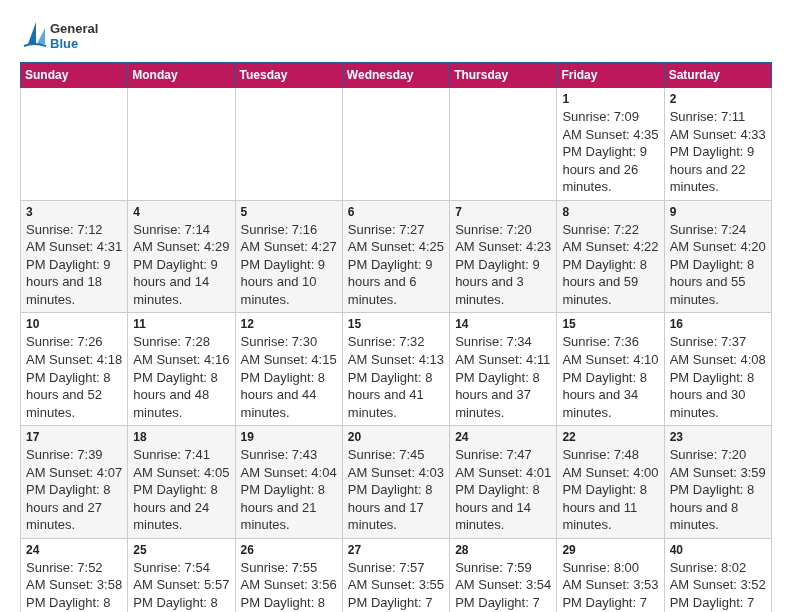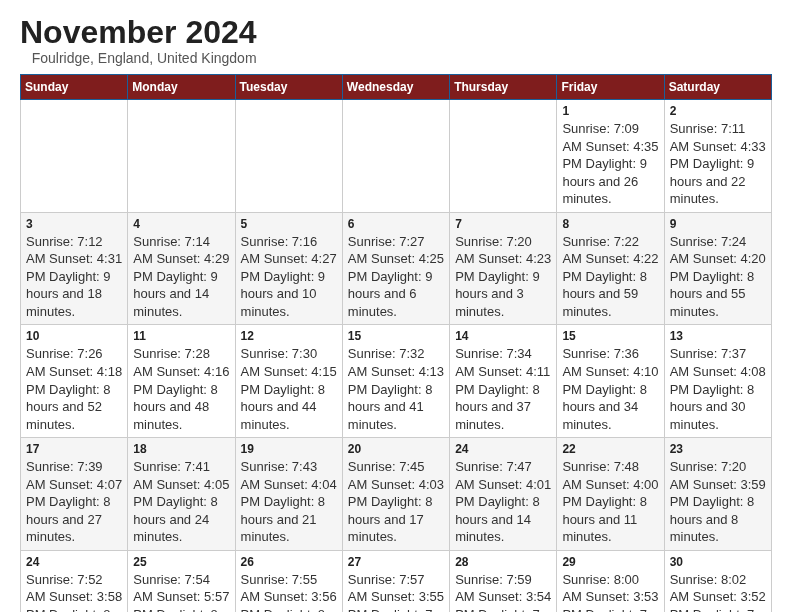--- a/index.html
+++ b/index.html
@@ -38,21 +38,21 @@
       font-size: 14px;
       color: #555;
       margin-top: 2px;
     }
     table {
       width: 100%;
       border-collapse: collapse;
       table-layout: fixed;
     }
     thead tr th {
-      background-color: #7f1d1d;
+      background-color: #be185d;
       color: #fff;
       font-size: 12px;
       font-weight: bold;
       padding: 5px 4px;
       text-align: left;
       border: 1px solid #1a5f9a;
     }
     tbody tr td {
       border: 1px solid #ccc;
       vertical-align: top;
@@ -78,24 +78,32 @@
     }
     .empty-cell {
       background: #fff !important;
     }
   </style>
 </head>
 <body>
 
 <div class="page">
   <div class="header">
-    <div class="title-area">
-      <div class="month-title">November 2024</div>
-      <div class="location">Foulridge, England, United Kingdom</div>
+    <div class="logo">
+    <div style="display:flex;flex-direction:column;line-height:1.1;margin-right:4px;">
+      <svg width="110" height="38" viewBox="0 0 110 38">
+        <text x="30" y="17" font-size="13" font-weight="bold" fill="#333" font-family="Arial">General</text>
+        <text x="30" y="32" font-size="13" font-weight="bold" fill="#1a6faf" font-family="Arial">Blue</text>
+
+        <polygon points="8,28 16,6 16,28" fill="#1a6faf"></polygon>
+        <polygon points="17,28 25,12 25,28" fill="#5aabdf"></polygon>
+        <path d="M4,30 Q14,26 26,30" stroke="#1a6faf" stroke-width="2" fill="none"></path>
+      </svg>
     </div>
+  </div>
   </div>
 
   <table>
     <thead>
       <tr>
         <th>Sunday</th>
         <th>Monday</th>
         <th>Tuesday</th>
         <th>Wednesday</th>
         <th>Thursday</th>
@@ -213,21 +221,21 @@
 and 37 minutes.</div>
           </td>
           <td>
             <span class="day-num">15</span>
             <div class="day-info">Sunrise: 7:36 AM
 Sunset: 4:10 PM
 Daylight: 8 hours
 and 34 minutes.</div>
           </td>
           <td>
-            <span class="day-num">13</span>
+            <span class="day-num">16</span>
             <div class="day-info">Sunrise: 7:37 AM
 Sunset: 4:08 PM
 Daylight: 8 hours
 and 30 minutes.</div>
           </td>
         </tr>
         <tr>
           <td>
             <span class="day-num">17</span>
             <div class="day-info">Sunrise: 7:39 AM
@@ -315,21 +323,21 @@
 and 55 minutes.</div>
           </td>
           <td>
             <span class="day-num">29</span>
             <div class="day-info">Sunrise: 8:00 AM
 Sunset: 3:53 PM
 Daylight: 7 hours
 and 52 minutes.</div>
           </td>
           <td>
-            <span class="day-num">30</span>
+            <span class="day-num">40</span>
             <div class="day-info">Sunrise: 8:02 AM
 Sunset: 3:52 PM
 Daylight: 7 hours
 and 50 minutes.</div>
           </td>
         </tr>
       </tbody>
   </table>
 </div>
 

